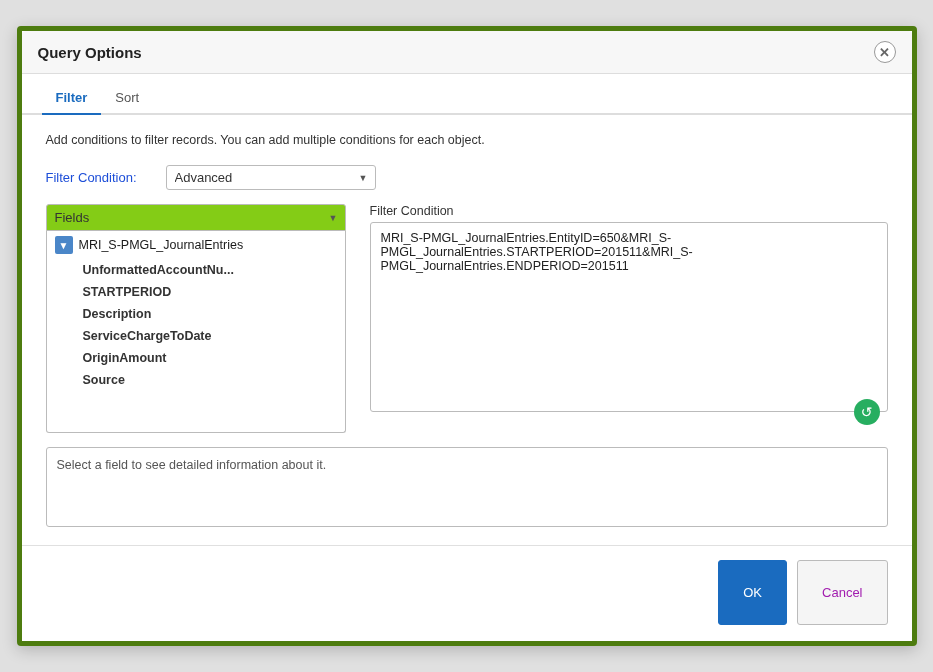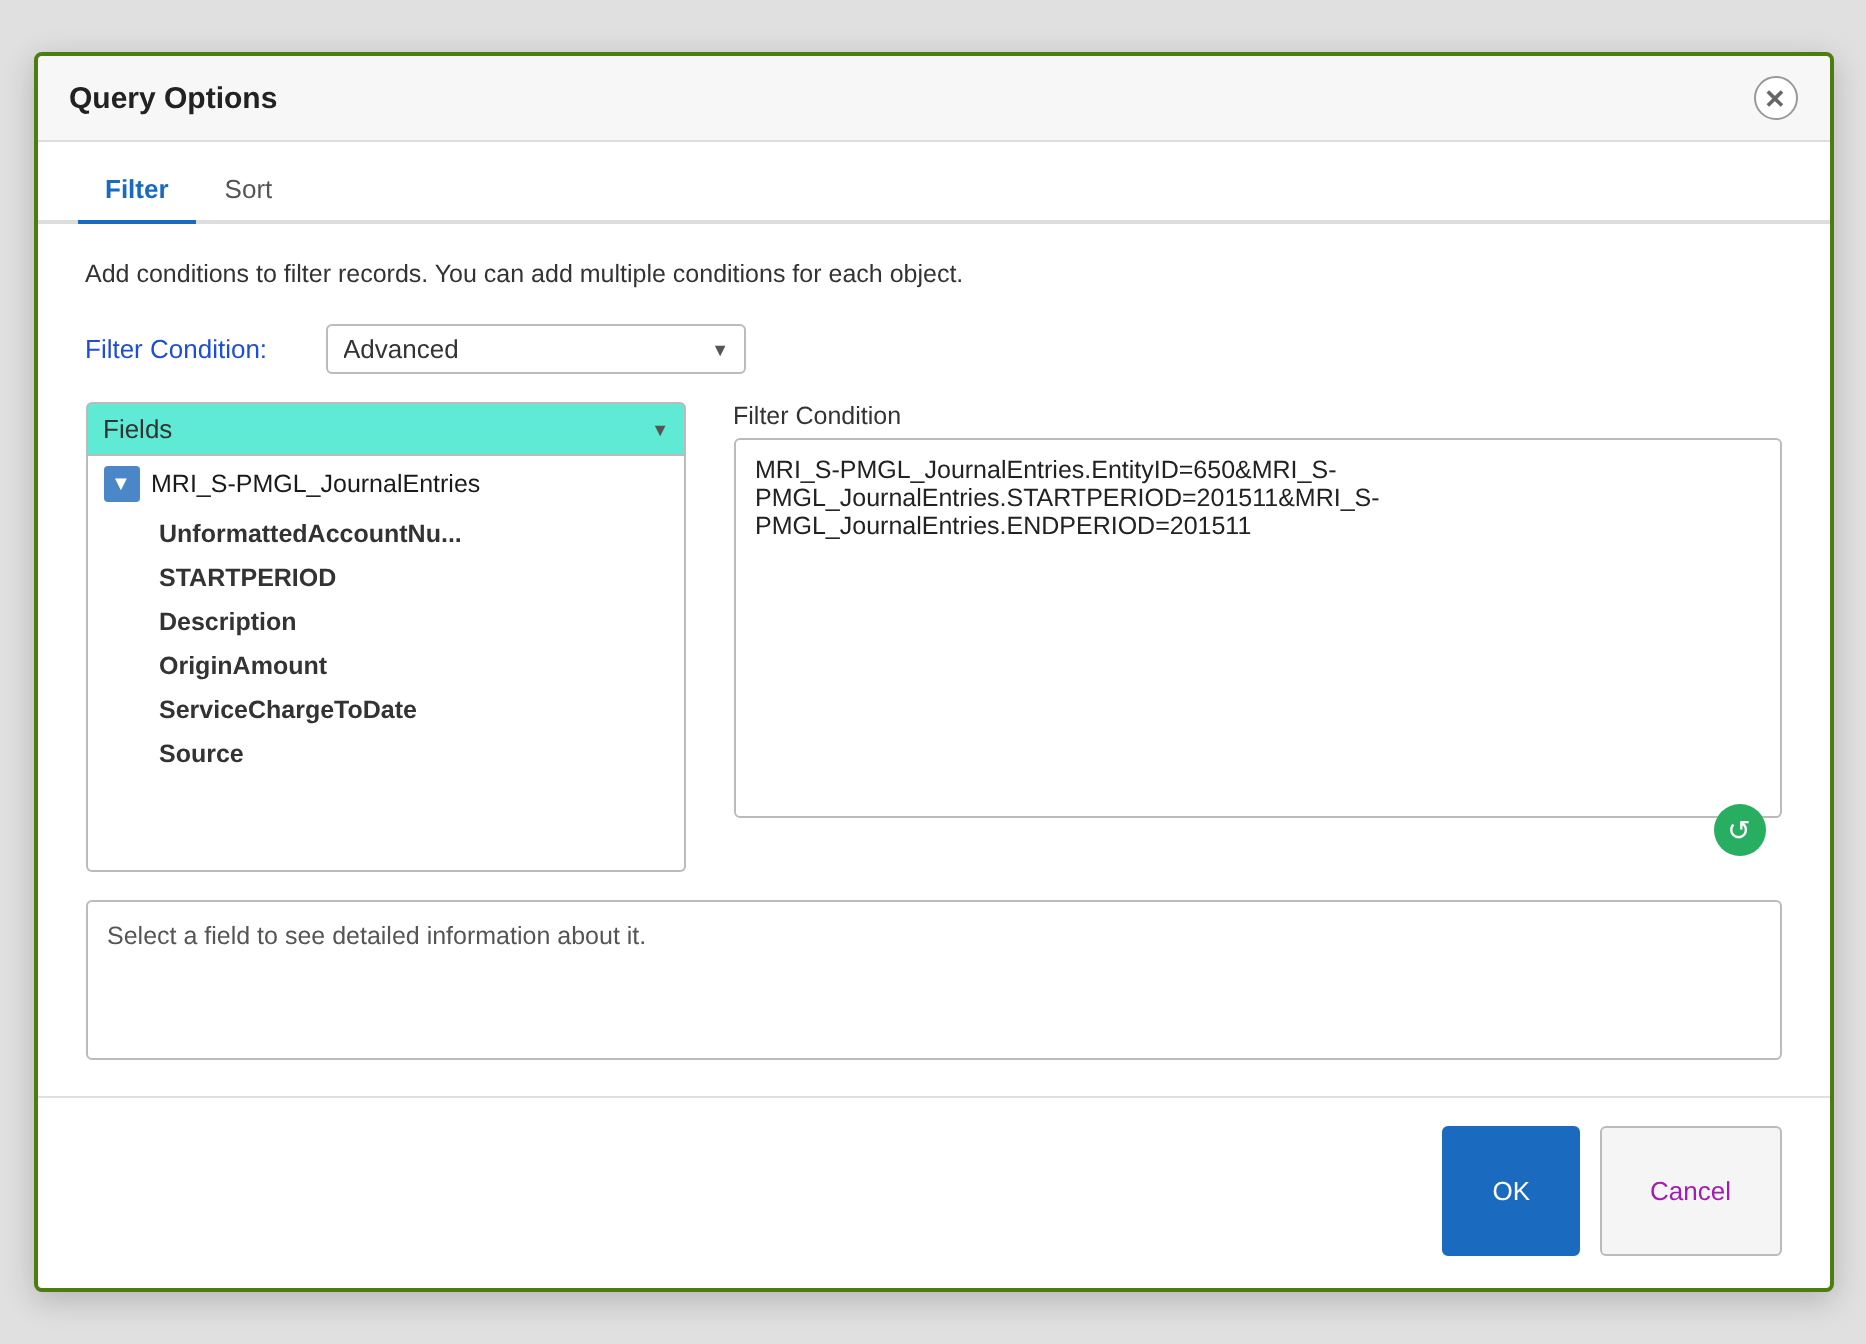--- a/index.html
+++ b/index.html
@@ -8,21 +8,21 @@
       font-size: 13px;
       background: #e0e0e0;
       display: flex;
       justify-content: center;
       align-items: center;
       width: 933px;
       height: 672px;
     }
     .dialog {
       background: #fff;
-      border: 2px solid #4d7c0f;
+      border: 5px solid #4d7c0f;
       border-radius: 4px;
       width: 900px;
       min-height: 620px;
       display: flex;
       flex-direction: column;
       box-shadow: 0 4px 16px rgba(0,0,0,0.2);
       position: relative;
     }
     .dialog-title-bar {
       display: flex;
@@ -146,21 +146,21 @@
       top: 50%;
       transform: translateY(-50%);
       pointer-events: none;
     }
     .fields-select {
       width: 100%;
       border: 1px solid #bbb;
       border-radius: 3px 3px 0 0;
       padding: 5px 28px 5px 8px;
       font-size: 13px;
-      background: #5eead4;
+      background: #84cc16;
       color: #333;
       cursor: pointer;
       appearance: none;
       -webkit-appearance: none;
     }
     .tree-box {
       border: 1px solid #bbb;
       border-top: none;
       border-radius: 0 0 3px 3px;
       flex: 1;
@@ -321,22 +321,22 @@
 
           <div class="tree-item-parent">
             <div class="tree-arrow">▼</div>
             <span class="tree-parent-label">MRI_S-PMGL_JournalEntries</span>
           </div>
 
           <div class="tree-children">
             <div class="tree-child-item">UnformattedAccountNu...</div>
             <div class="tree-child-item">STARTPERIOD</div>
             <div class="tree-child-item">Description</div>
+            <div class="tree-child-item">ServiceChargeToDate</div>
             <div class="tree-child-item">OriginAmount</div>
-            <div class="tree-child-item">ServiceChargeToDate</div>
             <div class="tree-child-item">Source</div>
           </div>
         </div>
       </div>
 
       <div class="right-panel">
         <div class="filter-condition-box-label">Filter Condition</div>
         <div class="filter-condition-textarea-wrapper">
           <textarea class="filter-condition-textarea" style="">MRI_S-PMGL_JournalEntries.EntityID=650&amp;MRI_S-PMGL_JournalEntries.STARTPERIOD=201511&amp;MRI_S-PMGL_JournalEntries.ENDPERIOD=201511</textarea>
           <div class="refresh-icon" title="Refresh">↺</div>

